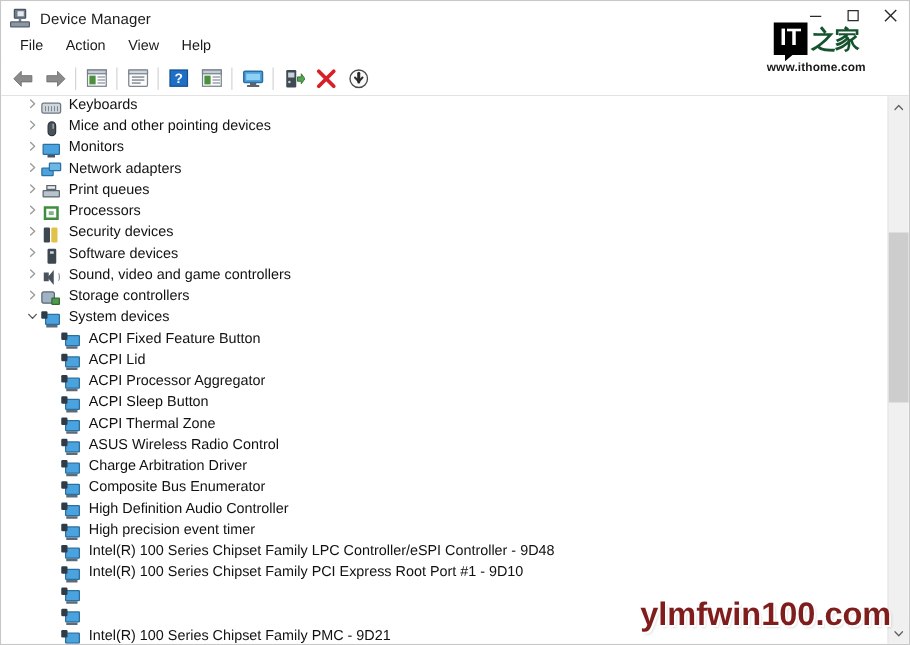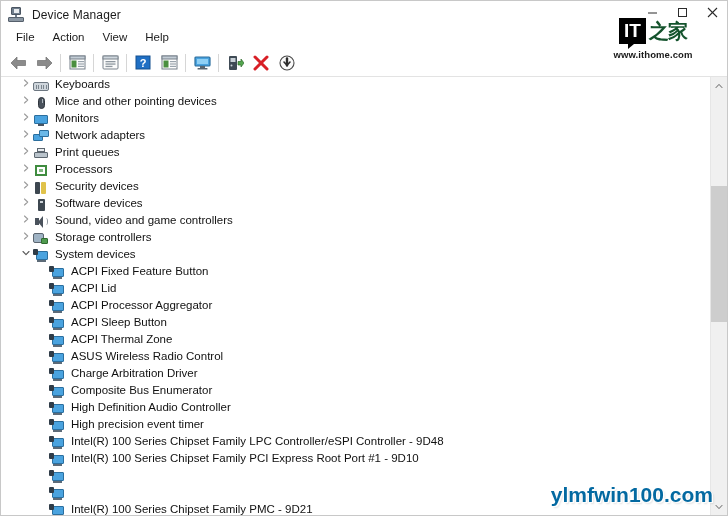--- a/index.html
+++ b/index.html
@@ -314,23 +314,23 @@
     position:absolute;
     left:0; right:0;
     top:92px; height:136px;
     background:#cdcdcd;
   }
 
   
   .ylmf-wm {
     position:absolute;
     right:14px; bottom:8px;
-    font-size:21px;
+    font-size:26px;
     font-weight:bold;
-    color:#0369a1;
+    color:#7f1d1d;
     letter-spacing:0px;
     text-shadow:
        1.4px 1.4px 0 rgba(255,255,255,.95),
       -1px -1px 0 rgba(255,255,255,.75),
        2px 2px 2px rgba(0,0,0,.12);
     font-family:"Liberation Sans", sans-serif;
     z-index:30;
     pointer-events:none;
     white-space:nowrap;
   }

